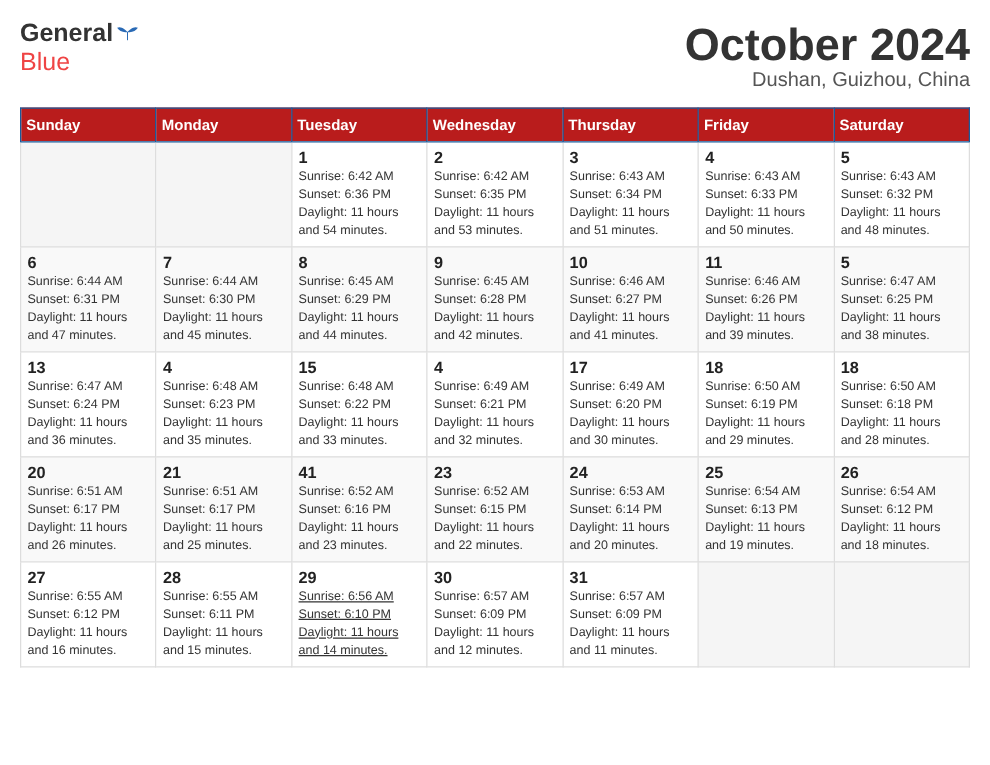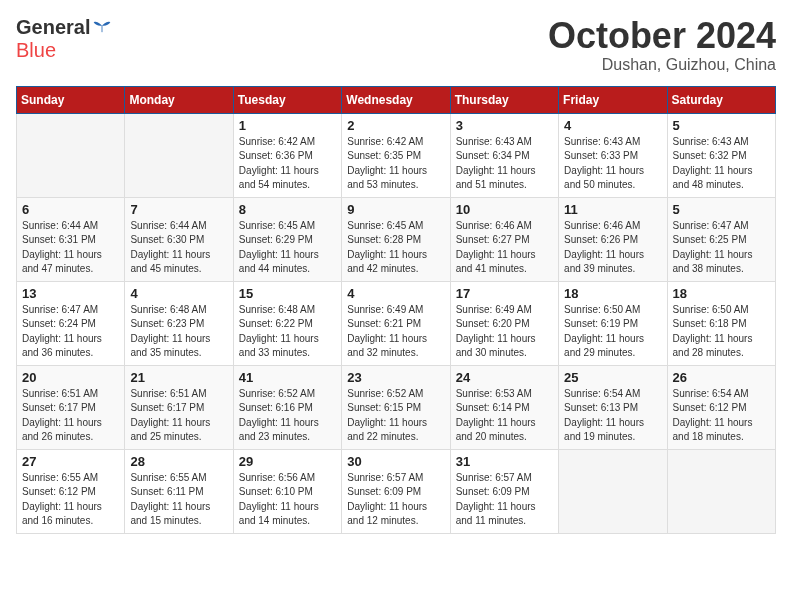--- a/index.html
+++ b/index.html
@@ -323,21 +323,21 @@
         </td>
         <td>
           <span class="day-num">28</span>
           <div class="day-info" style="white-space: pre-line;">Sunrise: 6:55 AM
 Sunset: 6:11 PM
 Daylight: 11 hours
 and 15 minutes.</div>
         </td>
         <td>
           <span class="day-num">29</span>
-          <div class="day-info" style="white-space: pre-line;">Sunrise: 6:56 AM
+          <div class="day-info" style="white-space: pre-line; text-decoration: underline;">Sunrise: 6:56 AM
 Sunset: 6:10 PM
 Daylight: 11 hours
 and 14 minutes.</div>
         </td>
         <td>
           <span class="day-num">30</span>
           <div class="day-info" style="white-space: pre-line;">Sunrise: 6:57 AM
 Sunset: 6:09 PM
 Daylight: 11 hours
 and 12 minutes.</div>

